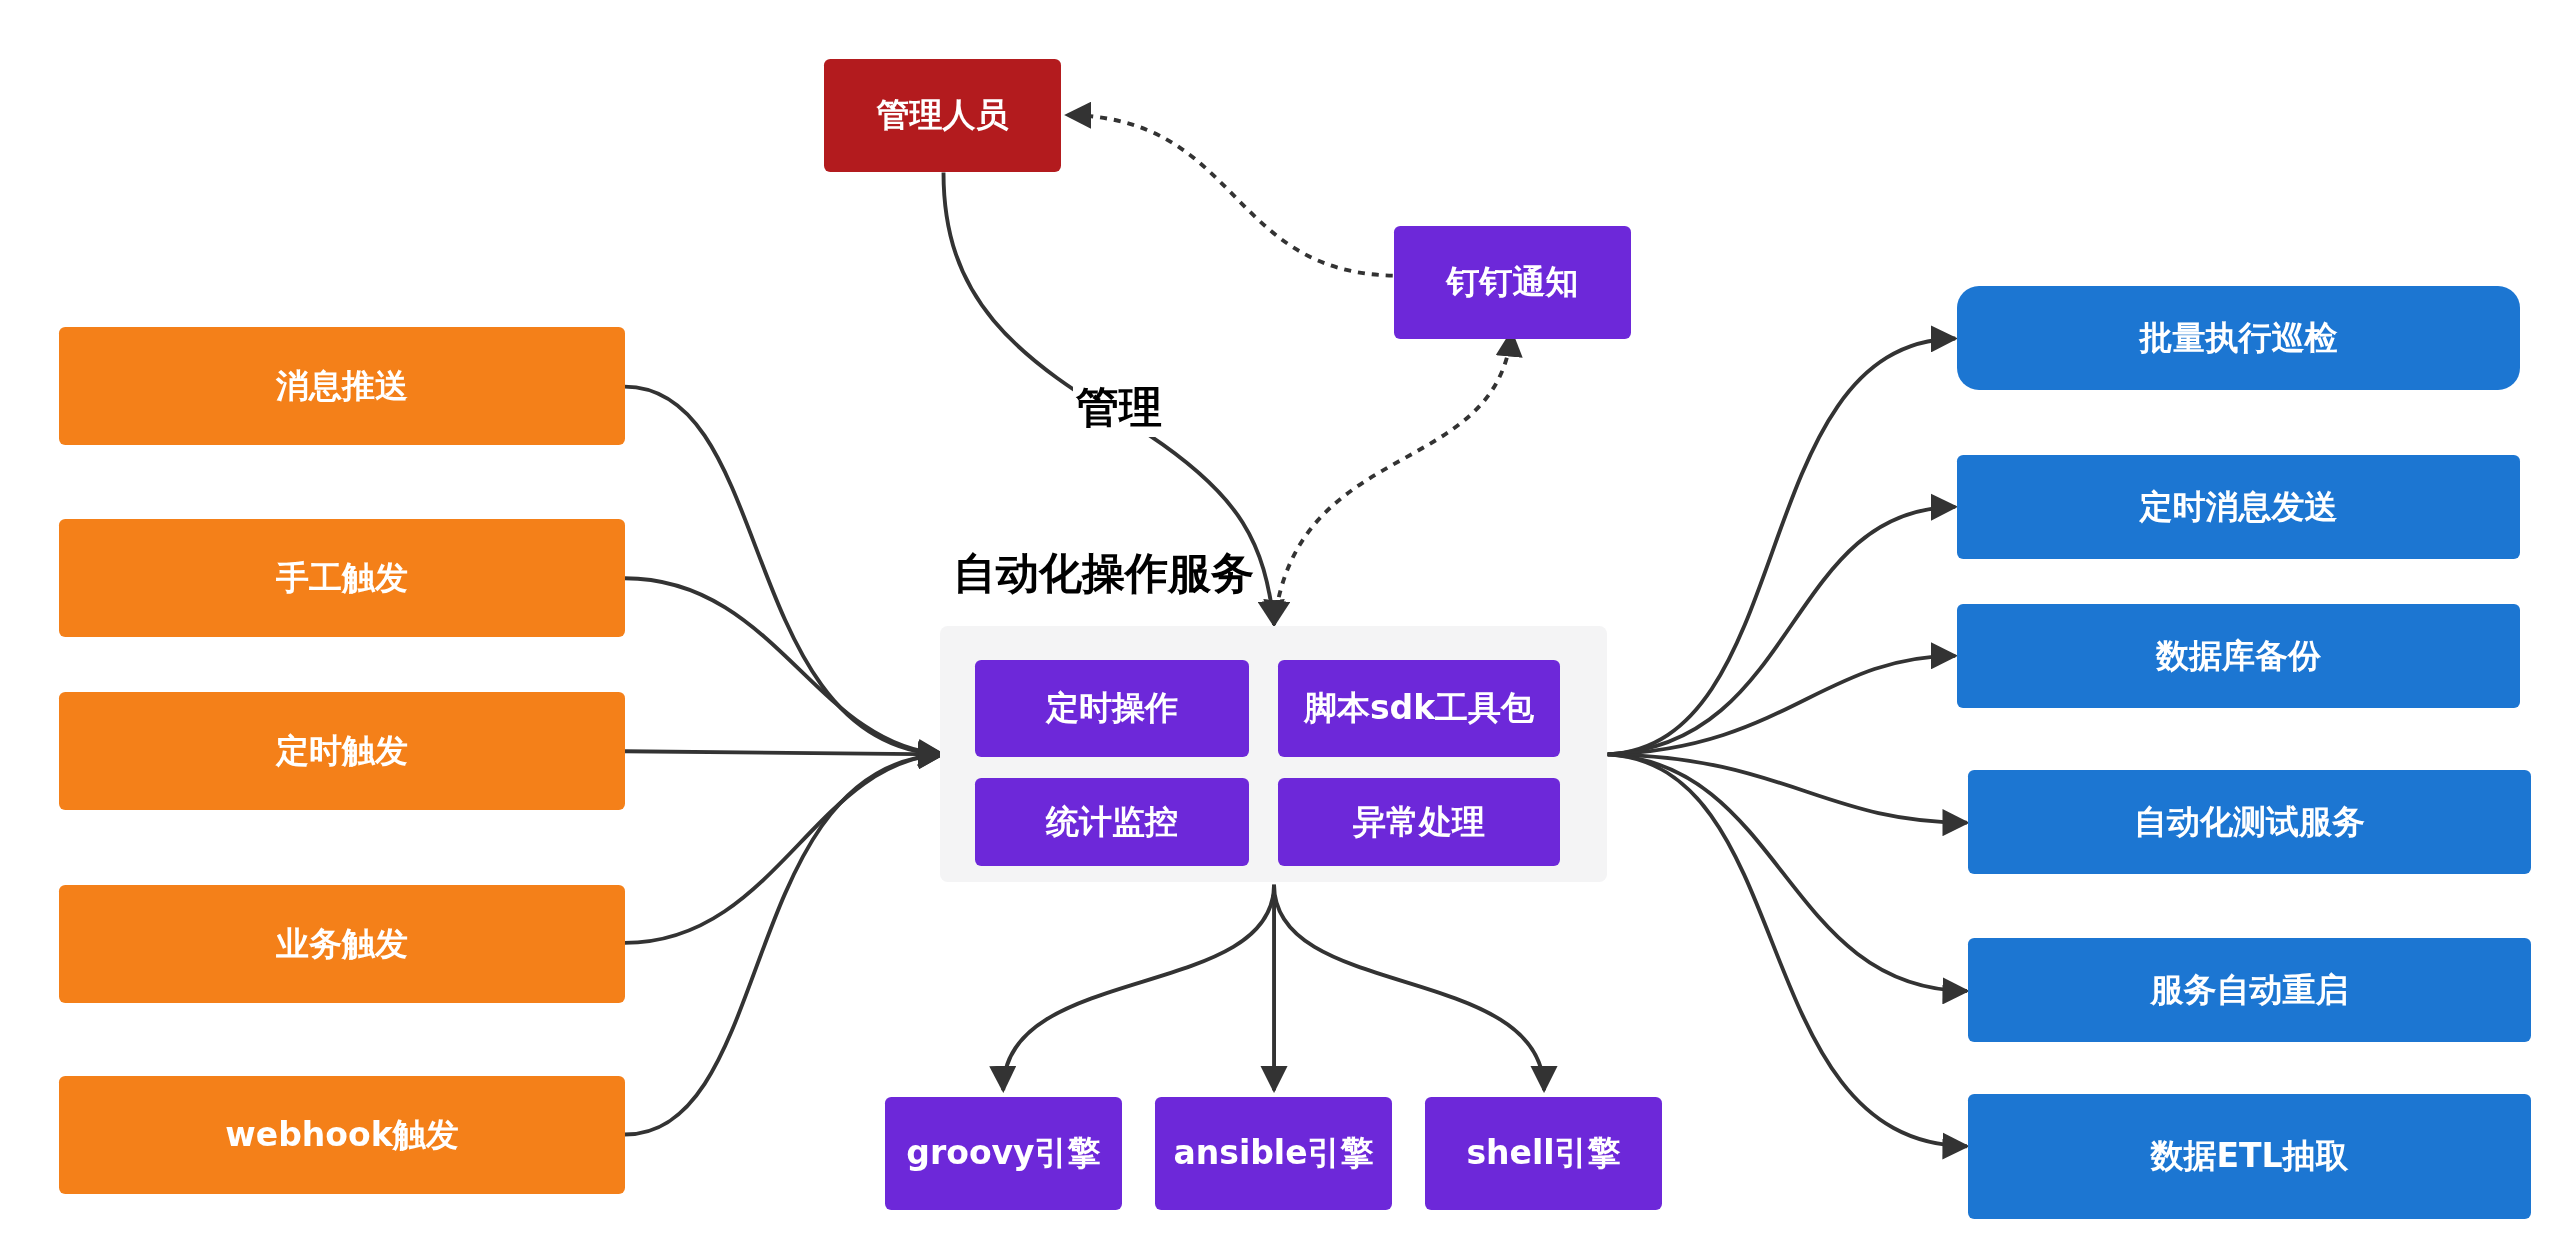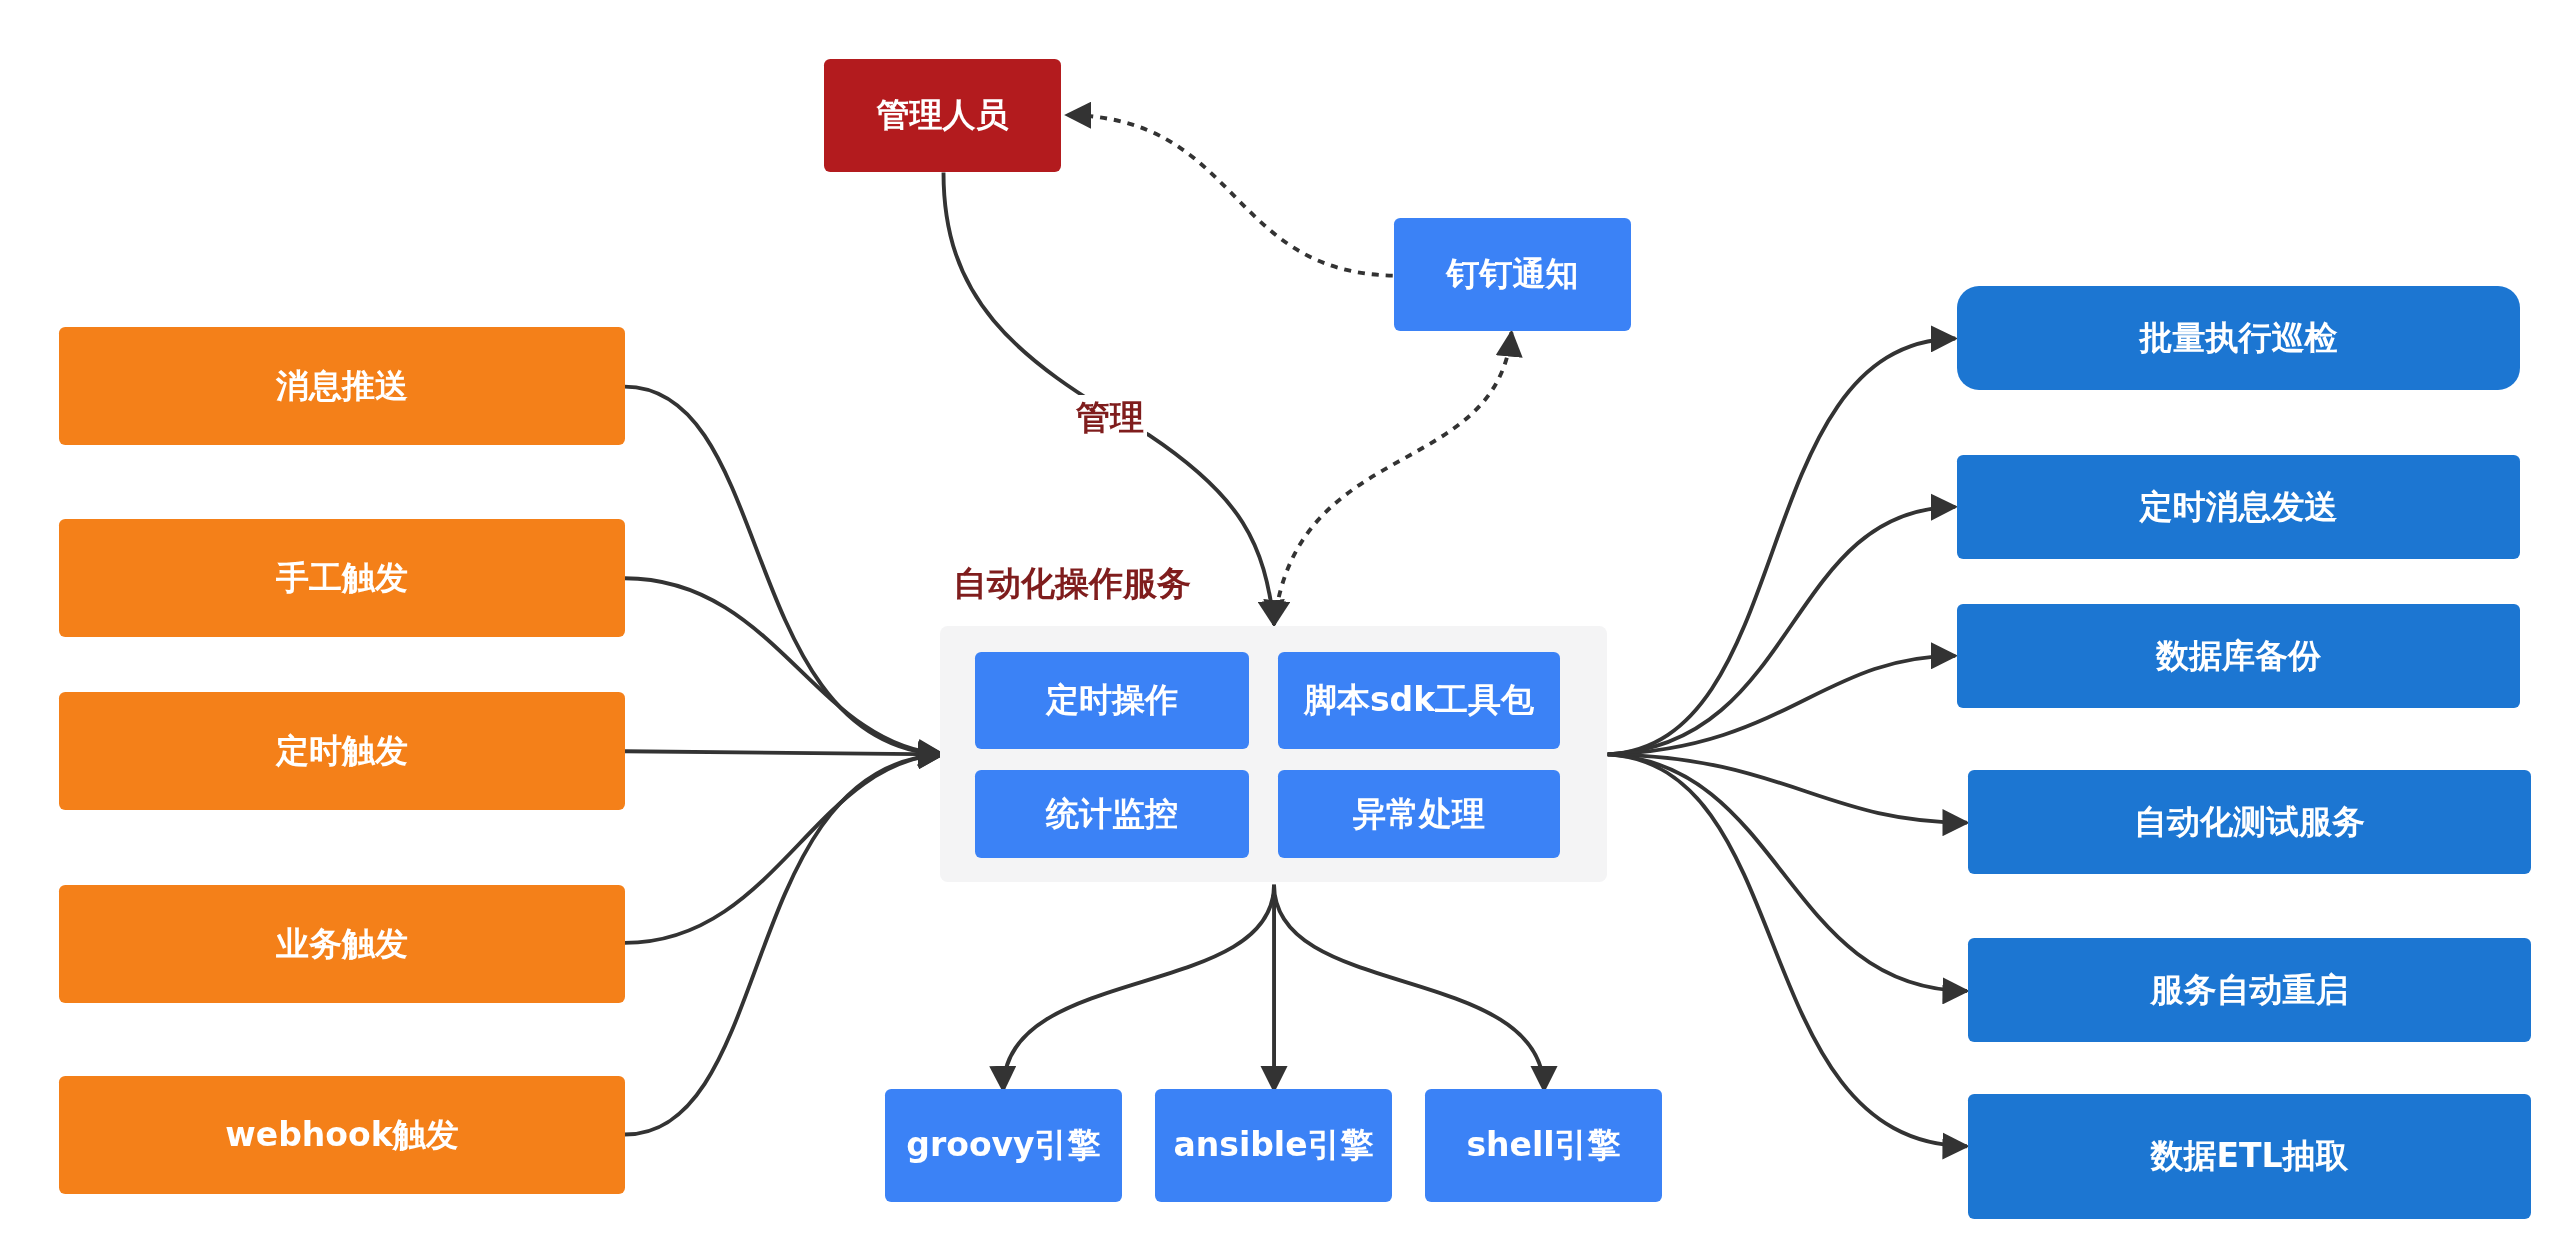--- a/index.html
+++ b/index.html
@@ -2,24 +2,24 @@
 <html style="font-size:12.4px"><head>
 <meta charset="utf-8">
 <style>
   html, body { margin:0; padding:0; background:#ffffff; }
   body { width:2576px; height:1255px; position:relative; overflow:hidden;
          font-family:"DejaVu Sans","Liberation Sans",sans-serif; }
   .node { position:absolute; display:flex; align-items:center; justify-content:center;
           color:#ffffff; font-weight:bold; font-size:33px; border-radius:6.2px; box-sizing:border-box; }
   .orange { background:#f48019; }
   .red { background:#b31b1e; }
-  .blue { background:#3b82f6; }
+  .blue { background:#6d28d9;margin-top:8px; }
   .dblue { background:#1c76d2; }
   .group { position:absolute; background:#f4f4f5; border-radius:7.8px; }
-  .label { position:absolute; color:#7f1d1d; font-weight:bold; font-size:34px;margin-top:16px; }
+  .label { position:absolute; color:#000000; font-weight:bold; font-size:43px; }
   svg#edges { position:absolute; left:0; top:0; }
 </style>
 </head>
 <body>
 
 <svg id="edges" width="2576" height="1255" viewBox="0 0 3320 1617">
   <defs>
     <marker id="arr" viewBox="0 0 10 10" refX="9" refY="5" markerWidth="7" markerHeight="7" orient="auto-start-reverse">
       <path d="M0,0 L10,5 L0,10 z" fill="#333"></path>
     </marker>

